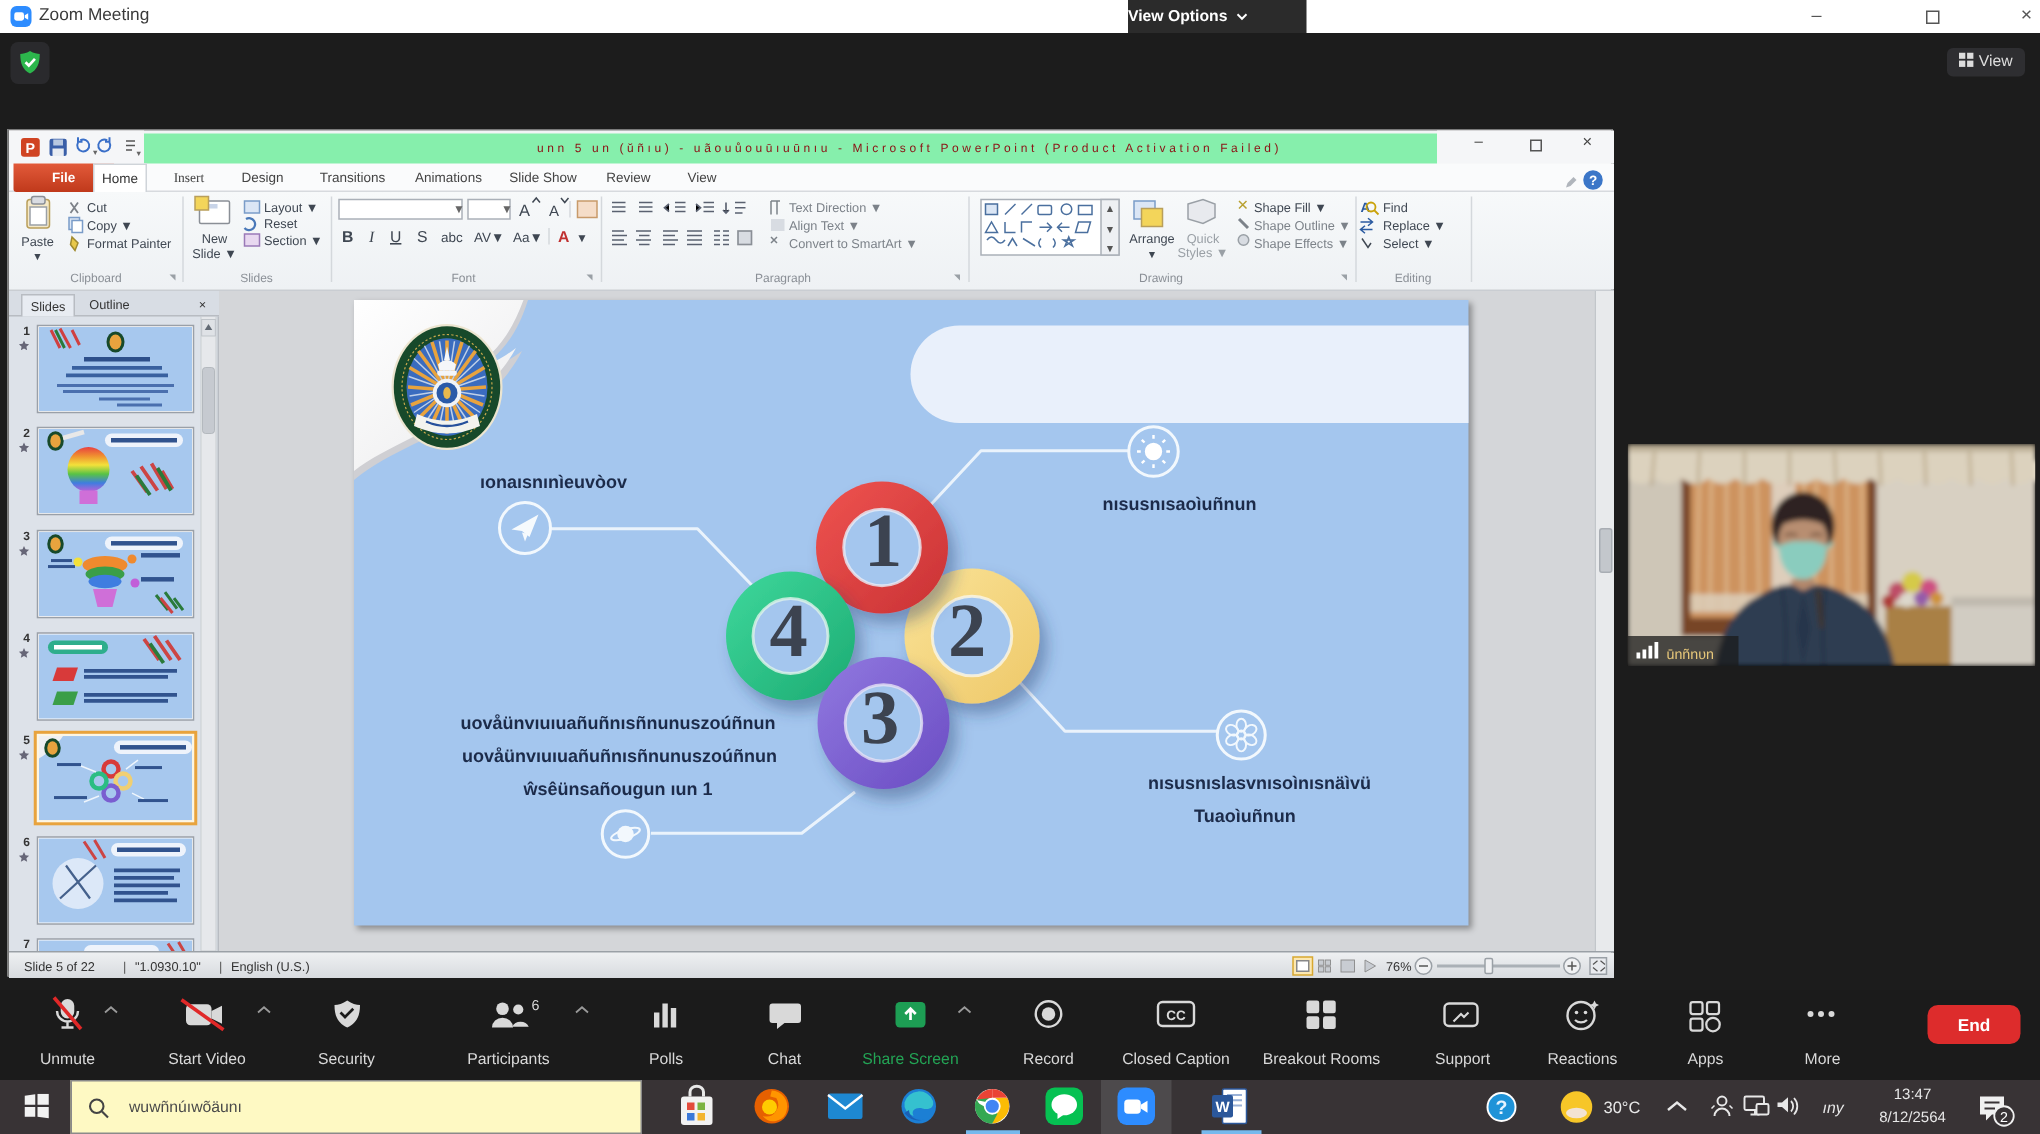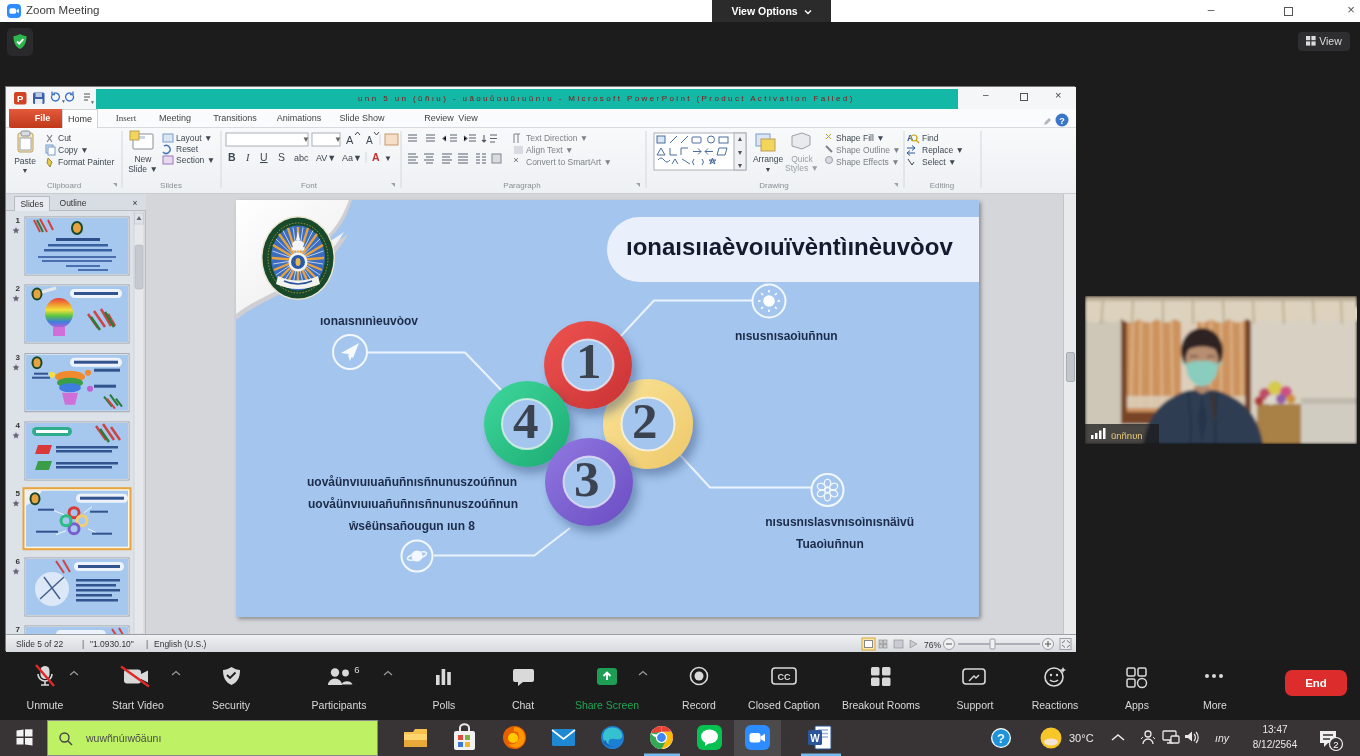--- a/index.html
+++ b/index.html
@@ -7,33 +7,33 @@
     font-family:"Liberation Sans", sans-serif; }
   .abs { position:absolute; }
   #stage { position:relative; width:1360px; height:756px; background:#1c1c1c; }
 
   
   #ztitle { left:0; top:0; width:1360px; height:22px; background:#fff;padding-left:36px; }
   #ztitle .zicon { left:7px; top:4px; width:14px; height:14px; border-radius:4px; background:#2d8cff; }
   #ztitle .zlabel { left:26px; top:4px; font-size:11.5px; color:#3a3a3a; }
   #banner { left:495px; top:0; width:217px; height:22px; background:#2ab34a; color:#0b3317;
      font-size:10.5px; font-weight:bold; text-align:center; line-height:22px; }
-  #viewopts { left:712px; top:0; width:119px; height:22px; background:#2b2b2b; color:#fff;
-     font-size:10.5px; font-weight:bold; text-align:center; line-height:22px; }
+  #viewopts { left:752px; top:0; width:119px; height:22px; background:#2b2b2b; color:#fff;
+     font-size:10.5px; font-weight:bold; text-align:left; line-height:22px; }
   .wc { top:0; width:30px; height:22px; color:#555; font-size:12px; text-align:center; line-height:20px; }
 
   
   #shieldbox { left:7px; top:28px; width:26px; height:28px; background:#2a2a2d; border-radius:5px; }
   #viewbtn { left:1298px; top:32px; width:52px; height:19px; background:#2e2e31; border-radius:4px;
      color:#ddd; font-size:10.5px; line-height:19px; text-align:center; }
 
   
   #ppt { left:5px; top:86px; width:1070px; height:565px; background:#f2f4f6; border:1px solid #7a7a7a; }
   #qat { left:0px; top:0px; width:90px; height:22px; background:#f5f6f8; }
-  #redbar { left:90px; top:2px; width:862px; height:35px; background:#14b8a6; }
+  #redbar { left:90px; top:2px; width:862px; height:35px; background:#86efac; }
   #redbar span { position:absolute; left:262px; top:5px; font-size:8px; color:#8c1014; white-space:nowrap; letter-spacing:2.4px; }
   #pptwc { left:952px; top:0; width:118px; height:22px; background:#f5f6f8; color:#444; }
   
   #tabrow { left:0; top:22px; width:1070px; height:19px; background:#fafbfc; border-bottom:1px solid #d7dade; }
   .ptab { position:absolute; top:0; height:19px; font-size:9px; color:#444; line-height:19px; text-align:center; }
   #ftab { left:3px; width:67px; background:linear-gradient(#e25a3a,#c0391b); color:#fff; font-weight:bold; border-radius:0 0 2px 2px;}
   #hometab { background:#fff; border:1px solid #cfd4d9; border-bottom:none; color:#333; }
   
   #ribbon { left:0; top:41px; width:1070px; height:66px; background:linear-gradient(#f7f9fa,#eef1f4); border-bottom:1px solid #c9cdd2; }
   
@@ -53,21 +53,21 @@
   .sl-label { position:absolute; font-weight:bold; color:#1c2b4a; font-size:12px; white-space:nowrap; }
 
   
   #video { left:1085px; top:296px; width:272px; height:148px; background:#000; overflow:hidden; }
 
   
   #toolbar { left:0; top:660px; width:1360px; height:60px; background:#1b1b1b; }
 
   
   #taskbar { left:0; top:720px; width:1360px; height:36px; background:#383335; }
-  #search { left:47px; top:0px; width:331px; height:36px; background:#bef264; border:1px solid #8a8a8a;
+  #search { left:47px; top:0px; width:381px; height:36px; background:#fef9c3; border:1px solid #8a8a8a;
       font-size:10.5px; color:#4a4a4a; line-height:34px; }
 </style>
 </head>
 <body>
 <div id="stage">
 
   <div id="ztitle" class="abs">
     <div class="zicon abs"><svg width="14" height="14" viewBox="0 0 14 14">
           <rect x="2.5" y="4.2" width="6.5" height="5.6" rx="1.6" fill="#fff"></rect>
           <path d="M9.5 6.2 L11.8 4.8 L11.8 9.2 L9.5 7.8 Z" fill="#fff"></path>
@@ -123,25 +123,25 @@
       <svg width="30" height="14" viewBox="0 0 30 14">
         <path d="M3,9 l4,-4 l2,2 l-4,4 l-3,1 Z" fill="#b0b5bc"></path>
         <circle cx="20" cy="7" r="6.5" fill="#3b76c8"></circle>
         <text x="20" y="10.5" font-size="9" font-weight="bold" fill="#fff" text-anchor="middle">?</text>
       </svg>
     </div>
     <div id="tabrow" class="abs">
       <div class="ptab" id="ftab">File</div>
       <div class="ptab" id="hometab" style="left:56px;width:36px;">Home</div>
       <div class="ptab" style="left:100px;width:40px;font-family:Liberation Serif, serif;">Insert</div>
-      <div class="ptab" style="left:146px;width:46px;">Meeting</div>
+      <div class="ptab" style="left:146px;width:46px;">Design</div>
       <div class="ptab" style="left:198px;width:62px;">Transitions</div>
       <div class="ptab" style="left:262px;width:62px;">Animations</div>
       <div class="ptab" style="left:326px;width:60px;">Slide Show</div>
-      <div class="ptab" style="left:410px;width:46px;">Review</div>
+      <div class="ptab" style="left:390px;width:46px;">Review</div>
       <div class="ptab" style="left:442px;width:40px;">View</div>
     </div>
     <div id="ribbon" class="abs">
       <svg width="1070" height="66" viewBox="0 0 1070 66" font-family="Liberation Sans, sans-serif">
 
         <g stroke="#d4d8dc">
             <line x1="116" y1="3" x2="116" y2="60"></line>
             <line x1="215" y1="3" x2="215" y2="60"></line>
         <line x1="395" y1="3" x2="395" y2="60"></line>
             <line x1="640" y1="3" x2="640" y2="60"></line>
@@ -607,27 +607,26 @@
             </g>
             <circle cx="62" cy="62" r="9.5" fill="#f0f3f7"></circle>
             <circle cx="62" cy="62" r="7" fill="#2a5aa8"></circle>
             <ellipse cx="62" cy="62" rx="2.5" ry="4" fill="#e8b84d"></ellipse>
             <path d="M40,84 Q62,94 84,84 L82,76 Q62,85 42,76 Z" fill="#f3f3ee"></path>
             <path d="M48,81 Q62,87 76,81" stroke="#26509c" stroke-width="1.5" fill="none"></path>
           </g>
         </svg>
 
         <div class="abs" style="left:371px;top:17px;width:372px;height:65px;background:#e9f0fb;border-radius:33px 0 0 33px;"></div>
-        <div class="abs" style="left:390px;top:33px;width:340px;font-size:24px;font-weight:bold;color:#141b2e;letter-spacing:0px;white-space:nowrap;">ıonaısııaèvoıuïvèntìınèuvòov</div>
 
         <div class="sl-label" style="left:62px;top:114px;padding-left:22px;">ıonaısnınìeuvòov</div>
         <div class="sl-label" style="left:469px;top:129px;margin-left:30px;">nısusnısaoìuñnun</div>
         <div class="sl-label" style="left:71px;top:275px;width:210px;text-align:center;">uovåünvıuıuañuñnısñnunuszoúñnun</div>
         <div class="sl-label" style="left:62px;top:297px;width:230px;text-align:center;">uovåünvıuıuañuñnısñnunuszoúñnun</div>
-        <div class="sl-label" style="left:113px;top:319px;width:126px;text-align:center;">ŵsêünsañougun ıun 8</div>
+        <div class="sl-label" style="left:113px;top:319px;width:126px;text-align:center;">ŵsêünsañougun ıun 1</div>
         <div class="sl-label" style="left:506px;top:315px;width:172px;text-align:right;">nısusnıslasvnısoìnısnäìvü</div>
         <div class="sl-label" style="left:560px;top:337px;width:64px;text-align:center;">Tuaoìuñnun</div>
 
         <div class="ringnum" style="left:340px;top:132px;">1</div>
         <div class="ringnum" style="left:396px;top:192px;">2</div>
         <div class="ringnum" style="left:338px;top:250px;">3</div>
         <div class="ringnum" style="left:277px;top:192px;">4</div>
       </div>
 
       <div class="abs" style="left:1057px;top:0;width:13px;height:440px;background:#e8eaec;border-left:1px solid #c2c6ca;">

